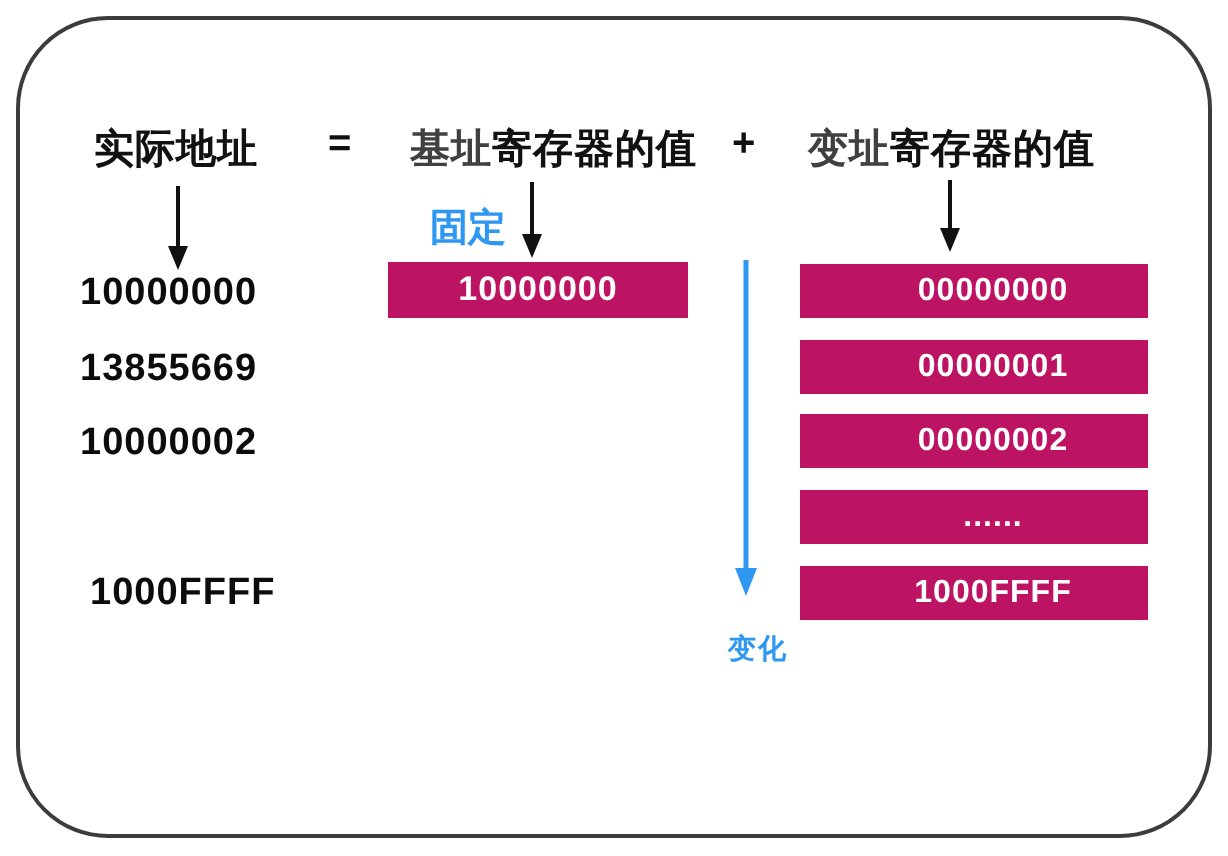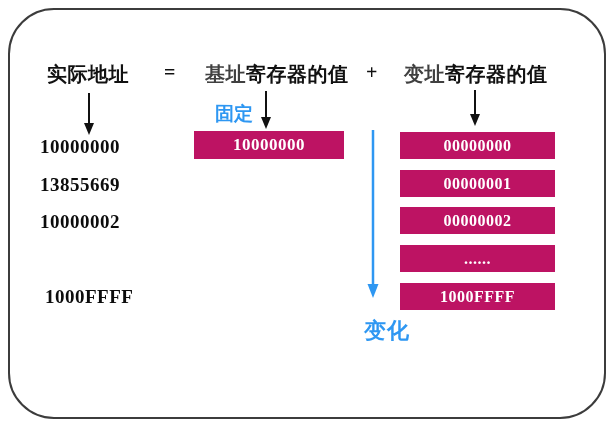--- a/index.html
+++ b/index.html
@@ -1,49 +1,49 @@
 <!DOCTYPE html>
 <html><head>
 <meta charset="utf-8">
 <style>
   html,body{margin:0;padding:0;background:#ffffff;}
   .stage{
     position:relative;width:614px;height:428px;background:#ffffff;overflow:hidden;
-    font-family:Liberation Serif, serif;
+    font-family:Liberation Sans, sans-serif;
   }
   .frame{
     position:absolute;left:8px;top:8px;width:594px;height:407px;
     border:2px solid #3c3c3c;border-radius:46px;background:#ffffff;
   }
   .hdr{position:absolute;top:61px;font-size:20px;font-weight:bold;color:#111;white-space:nowrap;letter-spacing:0.5px;}
   .hdr-actual{left:47px;}
   .hdr-eq{left:164px;}
   .hdr-base{left:205px;}
   .hdr-plus{left:366px;}
   .hdr-index{left:404px;text-align:center;}
   .hl{color:#404040;}
   .blue-label{position:absolute;color:#2e97f2;font-weight:bold;margin-left:20px;}
   .fixed{left:195px;top:101px;font-size:19px;}
-  .changing{left:344px;top:316px;font-size:22px;letter-spacing:1px;}
+  .changing{left:344px;top:316px;font-size:14px;letter-spacing:1px;}
   .arrow{position:absolute;}
   .arr1{left:82px;top:93px;}
   .arr2{left:259px;top:91px;}
   .arr3{left:468px;top:90px;}
   .blue-arrow{left:365px;top:130px;}
   .addr{position:absolute;left:40px;font-size:19px;font-weight:bold;color:#0c0c0c;letter-spacing:0.5px;}
   .addr-0{top:136px;}
   .addr-1{top:174px;}
   .addr-2{top:211px;}
   .addr-3{top:286px;left:45px;}
   .box{
     position:absolute;background:#bd1363;color:#ffffff;font-weight:bold;
     text-align:center;letter-spacing:0.5px;
   }
   .base-box{left:194px;top:131px;width:150px;height:28px;line-height:28px;font-size:17px;}
-  .idx-box{left:400px;width:155px;height:27px;line-height:27px;font-size:16px;}
+  .idx-box{left:400px;width:155px;height:27px;line-height:27px;font-size:16px;padding-left:19px;}
   .idx-0{top:132px;}
   .idx-1{top:170px;}
   .idx-2{top:207px;}
   .idx-3{top:245px;}
   .idx-4{top:283px;}
 </style>
 </head>
 <body>
 
 <div class="stage">

